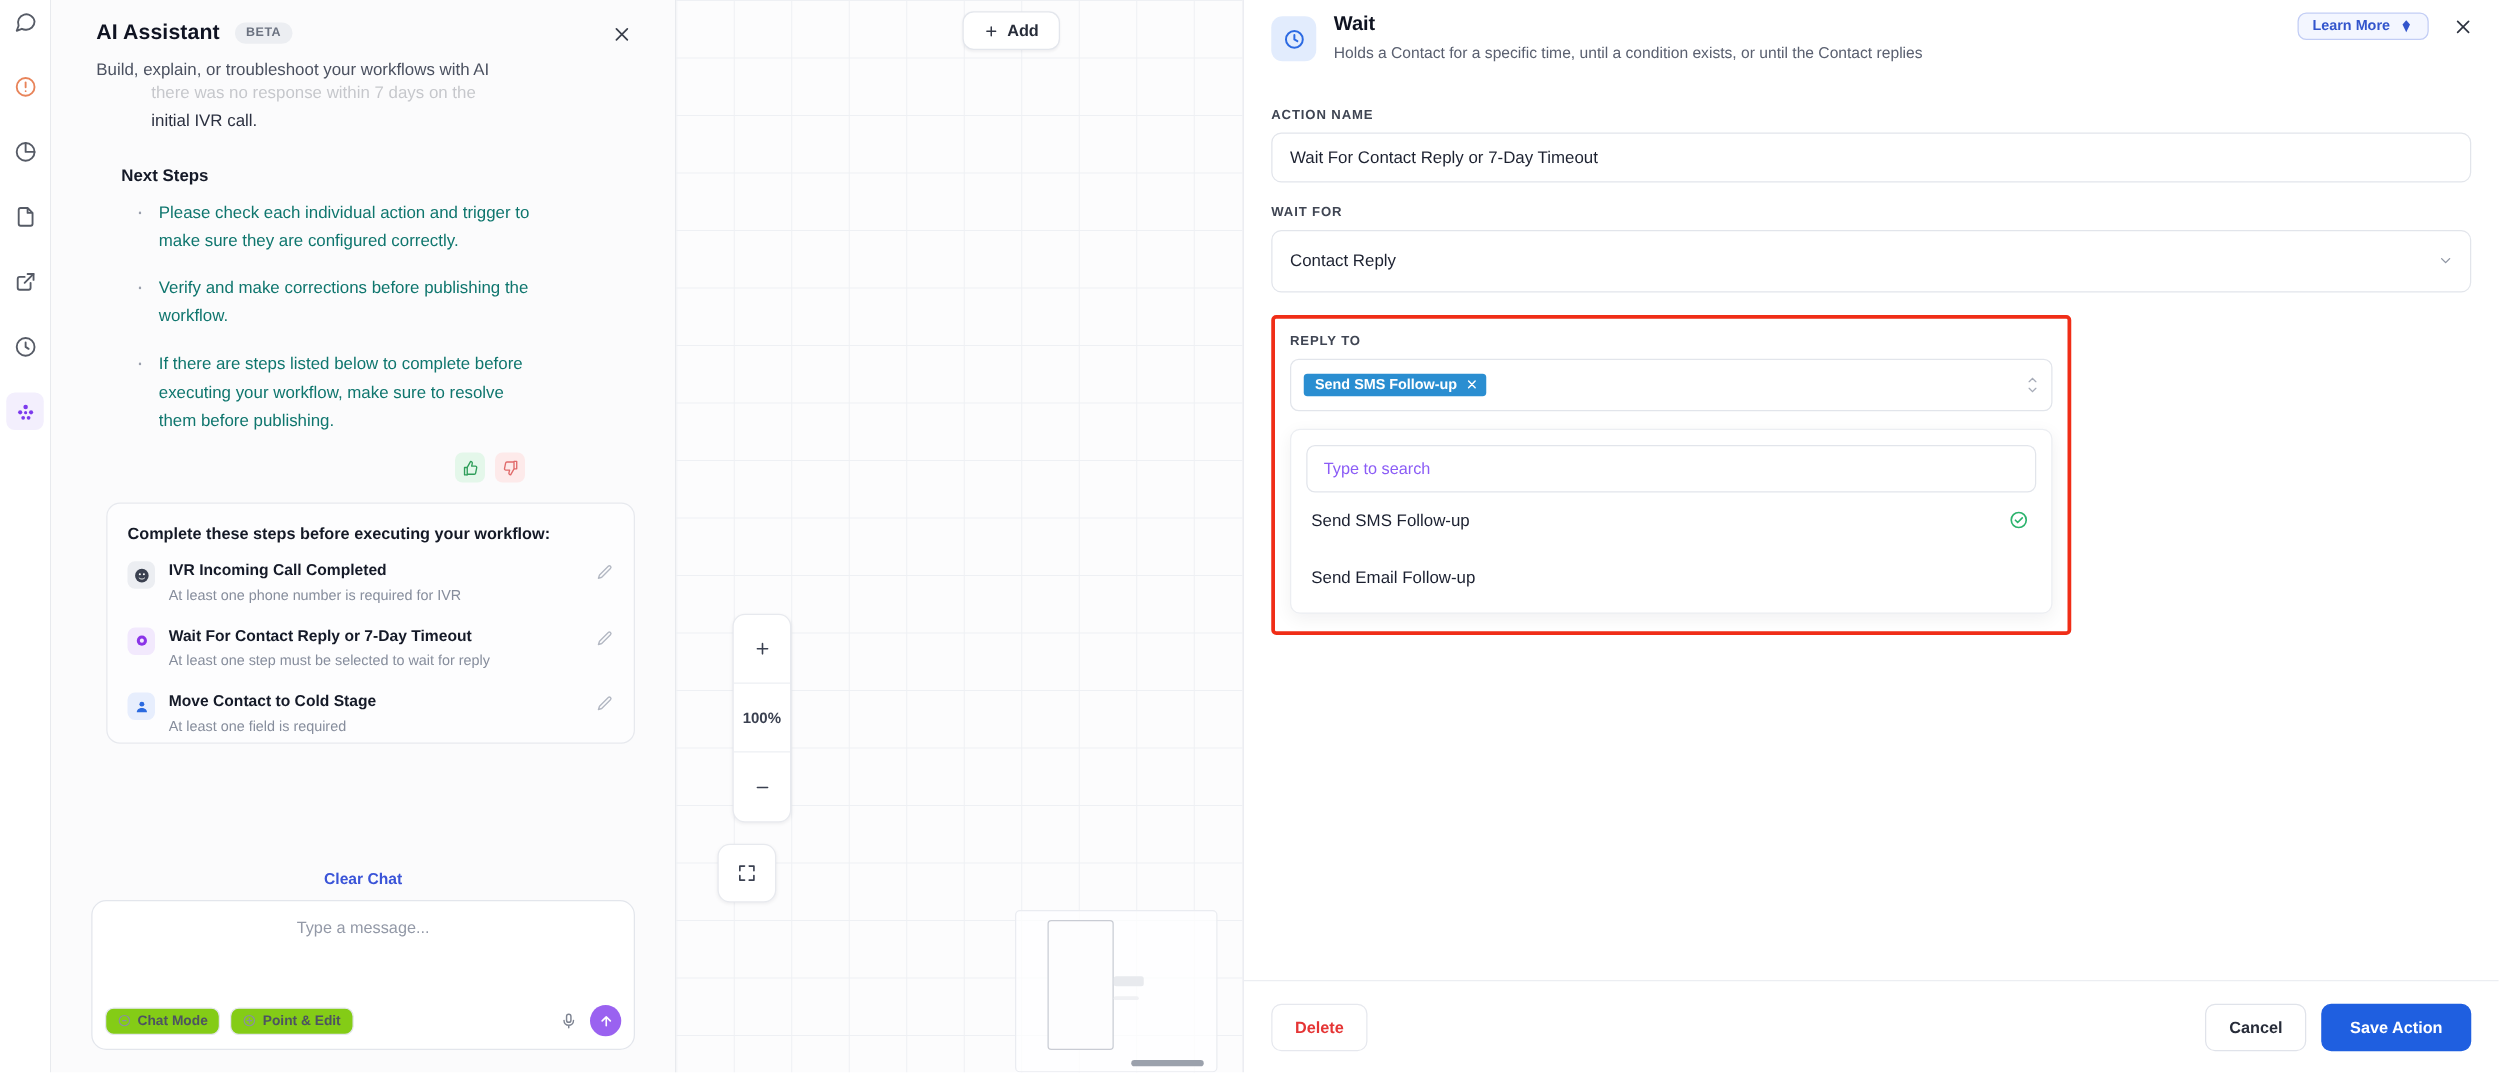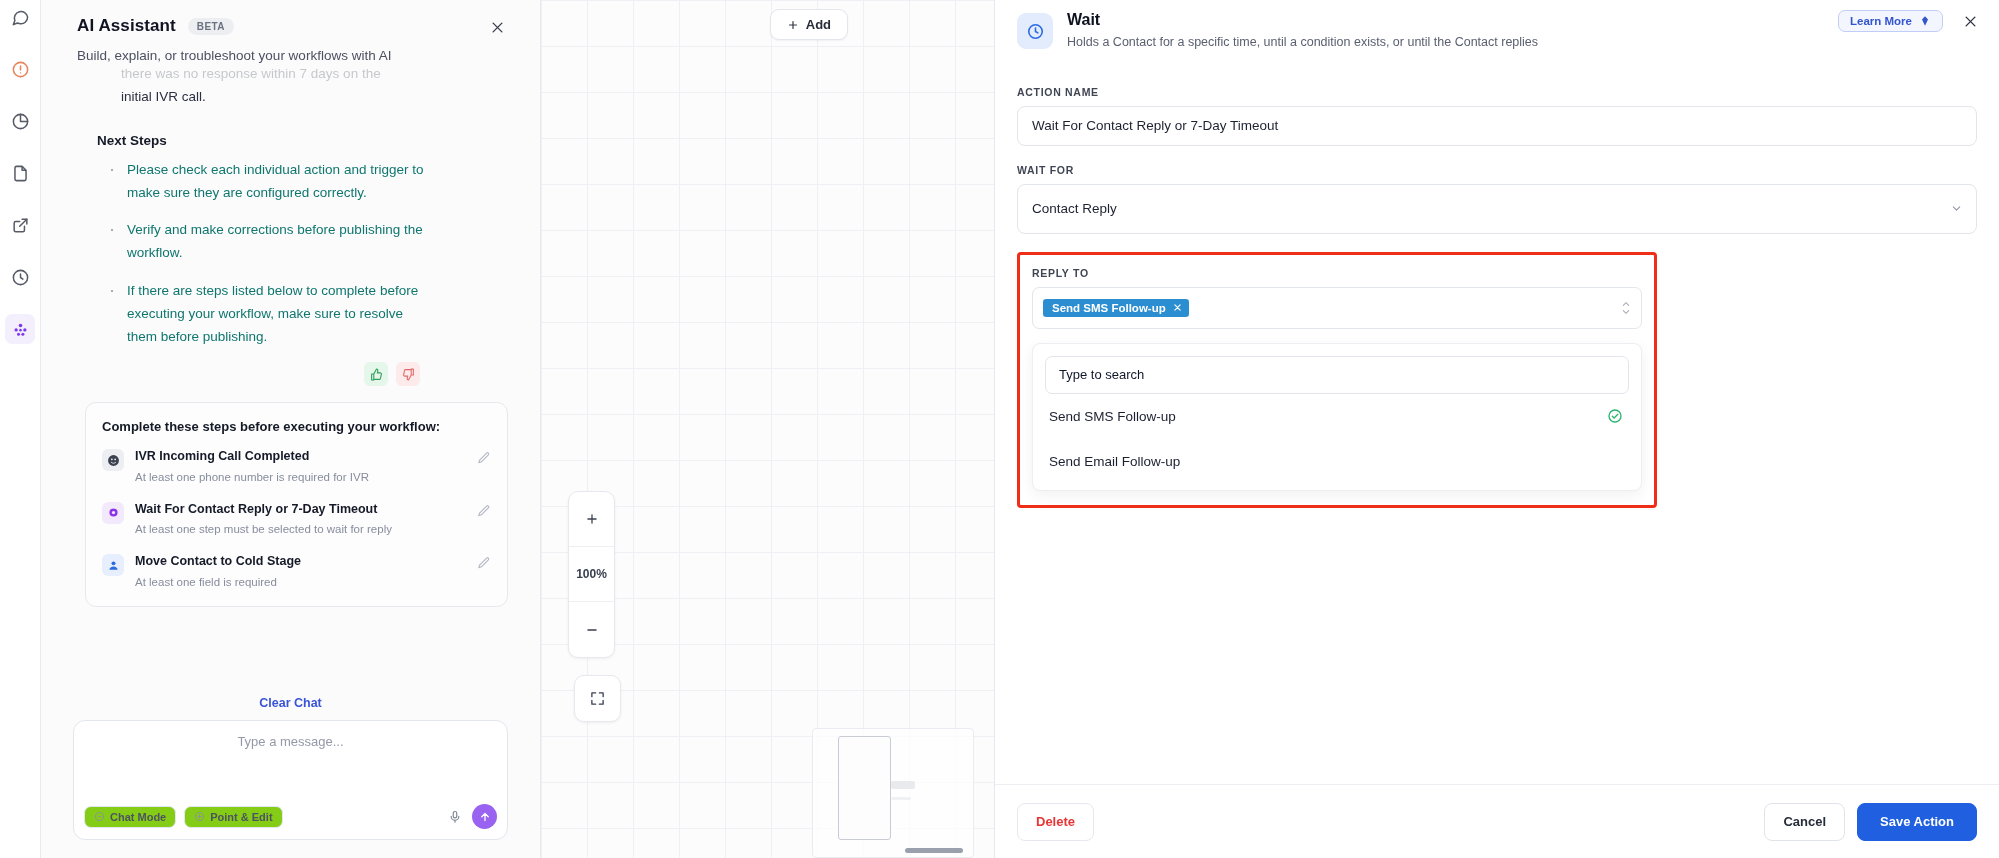--- a/index.html
+++ b/index.html
@@ -90,21 +90,21 @@
     cursor: pointer;
   }
   .react-btn svg { width: 13px; height: 13px; }
   .react-up { background: #e4f7ea; color: #2f9e5a; }
   .react-down { background: #fdeaea; color: #e06a6a; }
 
   
   .steps-card {
     margin: 16px 8px 0 8px; background: #fdfdfe;
     border: 1px solid #e7e9ee; border-radius: 11px;
-    padding: 16px 16px 14px 16px;
+    padding: 16px 16px 2px 16px;
   }
   .steps-card-title {
     font-size: 13px; font-weight: 700; color: #141926; margin-bottom: 14px;
   }
   .step-row { display: flex; align-items: flex-start; gap: 11px; margin-bottom: 16px; position: relative; }
   .step-row:last-child { margin-bottom: 2px; }
   .step-ic {
     width: 22px; height: 22px; border-radius: 6px; flex: 0 0 22px;
     display: flex; align-items: center; justify-content: center;
     margin-top: 1px;
@@ -162,21 +162,21 @@
   .add-btn {
     position: absolute; top: 9px; left: 50.5%;
     display: flex; align-items: center; gap: 7px;
     background: #ffffff; border: 1px solid #e3e6ec; border-radius: 9px;
     padding: 7px 16px; font-size: 13px; font-weight: 600; color: #272c39;
     cursor: pointer; box-shadow: 0 1px 2px rgba(16,24,40,.05);
   }
   .add-btn svg { width: 12px; height: 12px; color: #333846; }
 
   .zoom-ctrl {
-    position: absolute; left: 27px; bottom: 200px;
+    position: absolute; left: 45px; bottom: 200px;
     width: 47px; background: #ffffff; border: 1px solid #e7e9ee;
     border-radius: 10px; box-shadow: 0 1px 3px rgba(16,24,40,.06);
     overflow: hidden;
   }
   .zoom-ctrl > div {
     height: 55px; display: flex; align-items: center; justify-content: center;
     font-size: 12px; font-weight: 600; color: #3a4050; cursor: pointer;
     border-bottom: 1px solid #edeff3;
   }
   .zoom-ctrl > div:last-child { border-bottom: none; }
@@ -283,21 +283,21 @@
 
   .dropdown {
     margin-top: 14px; background: #ffffff;
     border: 1px solid #eceef2; border-radius: 8px;
     box-shadow: 0 4px 14px rgba(16,24,40,.06);
     padding: 12px 12px 6px 12px;
   }
   .dd-search {
     height: 38px; border: 1px solid #e2e5eb; border-radius: 7px;
     display: flex; align-items: center; padding: 0 13px;
-    font-size: 13px; color: #0f172a; background: #fff;
+    font-size: 13px; color: #8b5cf6; background: #fff;
   }
   .dd-opt {
     height: 45px; display: flex; align-items: center;
     font-size: 13.5px; color: #1b2030; cursor: pointer; position: relative;
     padding: 0 4px;
   }
   .dd-check { position: absolute; right: 6px; color: #2cb36d; display: flex; }
   .dd-check svg { width: 16px; height: 16px; }
 
   .panel-foot {

